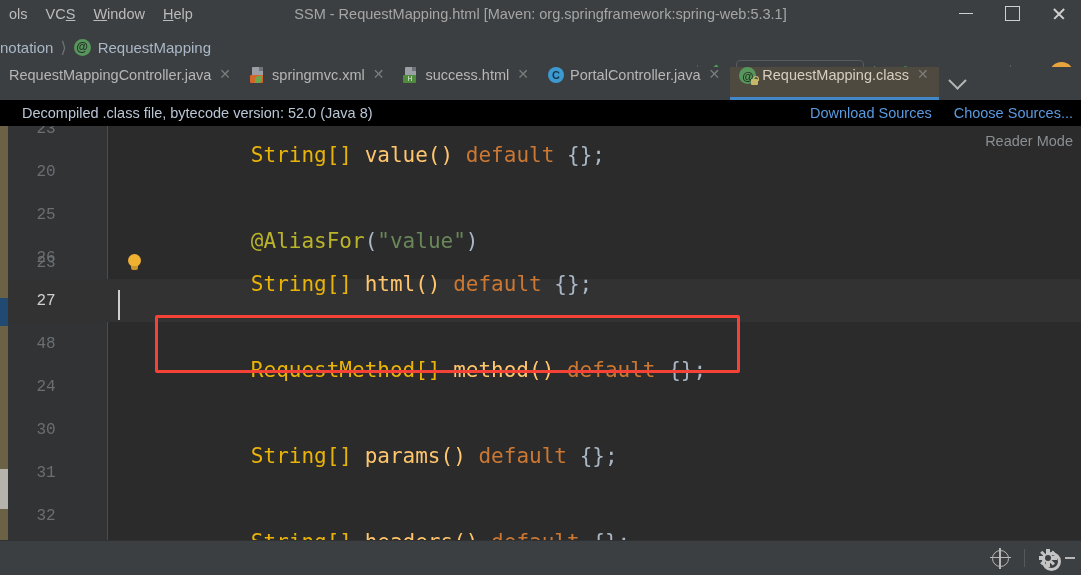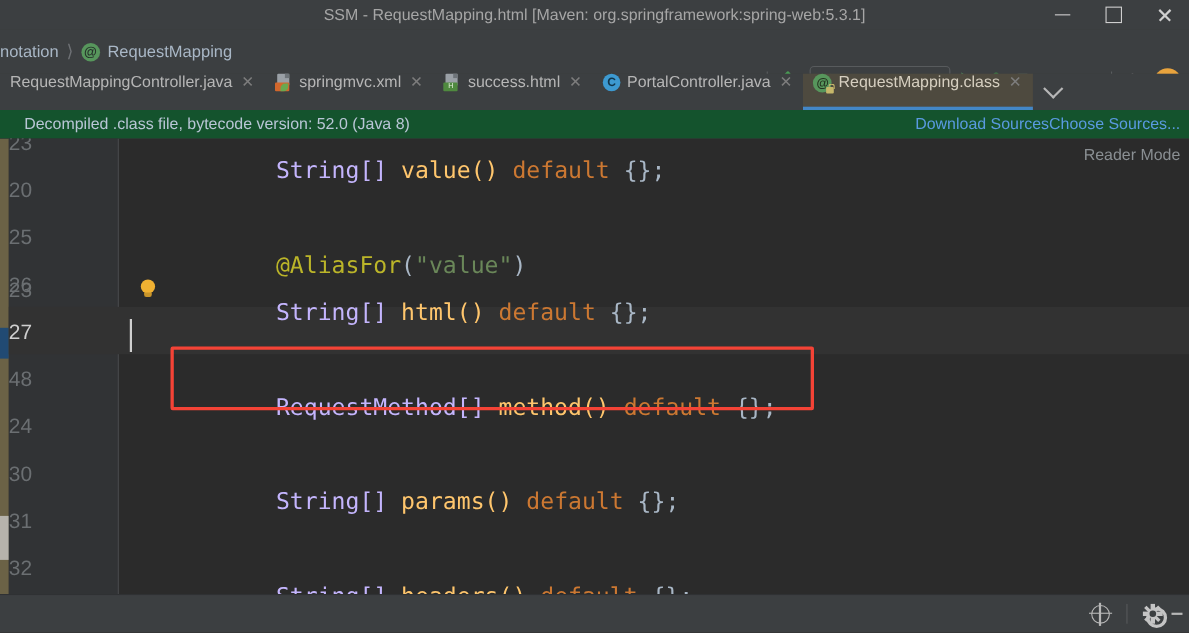--- a/index.html
+++ b/index.html
@@ -131,48 +131,48 @@
   .ic-anno{position:relative;width:17px;height:17px;}
   .ic-anno-c{width:17px;height:17px;border-radius:50%;background:#57965c;color:#24311f;
              display:flex;align-items:center;justify-content:center;font-size:11.5px;font-weight:bold;}
   .ic-lock{position:absolute;right:-2px;bottom:-1px;width:7px;height:6px;background:#c6b76a;border-radius:1px;}
   .ic-lock:before{content:"";position:absolute;left:1.5px;top:-3px;width:4px;height:4px;
                   border:1.2px solid #c6b76a;border-bottom:none;border-radius:3px 3px 0 0;}
 
   
   .notice{
     position:absolute;left:0;top:100px;width:1081px;height:26px;
-    background:#14532d;display:flex;align-items:center;
+    background:#000000;display:flex;align-items:center;
   }
   .notice-text{color:#b9c6d6;font-size:14.5px;padding-left:22px;}
-  .notice-links{position:absolute;right:8px;display:flex;}
+  .notice-links{position:absolute;right:8px;display:flex;gap:22px;}
   .notice-link{color:#5a9ae0;font-size:14.5px;}
 
   
   .editor{
     position:absolute;left:0;top:126px;width:1081px;height:415px;background:#2b2b2b;overflow:hidden;
   }
   .leftstrip{position:absolute;left:0;top:0;width:8px;height:415px;background:#6b6246;}
   .marker-blue{position:absolute;left:0;top:172px;width:8px;height:28px;background:#214a73;}
   .marker-gray{position:absolute;left:0;top:343px;width:8px;height:40px;background:#cfcfcf;opacity:.75;}
   .gutter{position:absolute;left:8px;top:0;width:99px;height:415px;background:#313335;}
   .gutter-split{position:absolute;left:107px;top:0;width:1px;height:415px;background:#4a4d4f;}
   .row{position:absolute;left:0;width:100%;height:42.6px;}
   .row.current{background:#323232;}
   .lineno{
-    position:absolute;left:8px;width:92px;text-align:left;padding-right:16px;
-    box-sizing:border-box;color:#6b6f72;font-size:19px;
-    font-family:Liberation Sans, sans-serif;
+    position:absolute;left:8px;width:92px;text-align:center;padding-right:16px;
+    box-sizing:border-box;color:#6b6f72;font-size:16px;
+    font-family:Liberation Mono, monospace;
   }
   .lineno.cur{color:#cfcfcf;}
   .codetext{
     position:absolute;left:0;color:#a9b7c6;font-size:21px;white-space:pre;
     font-family:"DejaVu Sans Mono","Liberation Mono",monospace;
   }
-  .k-type{color:#c4b5fd;}
+  .k-type{color:#eab308;}
   .k-method{color:#ffc66d;}
   .k-kw{color:#cc7832;}
   .k-anno{color:#bbb529;}
   .k-str{color:#6a8759;}
   .k-punct{color:#a9b7c6;}
   .bulb{
     position:absolute;width:13px;height:18px;
   }
   .bulb-top{width:13px;height:13px;border-radius:50%;background:#f0b132;}
   .bulb-base{width:7px;height:4px;background:#c9952a;margin:-1px auto 0;border-radius:0 0 2px 2px;}
@@ -203,20 +203,26 @@
   .gear-hole{position:absolute;left:6px;top:6px;width:6px;height:6px;border-radius:50%;background:#3c3f41;z-index:2;}
   .sb-dash{width:10px;height:1.6px;background:#b7b7b7;}
   .editor-bottom-shadow{position:absolute;left:0;bottom:34px;width:1081px;height:1px;background:#2f3133;}
 </style>
 </head>
 <body>
 
 <div class="app">
 
   <div class="titlebar">
+    <div class="menu">
+      <div class="menu-item">ols</div>
+      <div class="menu-item">VC<u>S</u></div>
+      <div class="menu-item"><u>W</u>indow</div>
+      <div class="menu-item"><u>H</u>elp</div>
+    </div>
     <div class="win-title">SSM - RequestMapping.html [Maven: org.springframework:spring-web:5.3.1]</div>
     <div class="win-ctrls">
       <div class="win-btn">
           <div class="win-min"></div>
         </div>
       <div class="win-btn">
           <div class="win-max"></div>
         </div>
       <div class="win-btn">
           <div class="win-close"></div>

